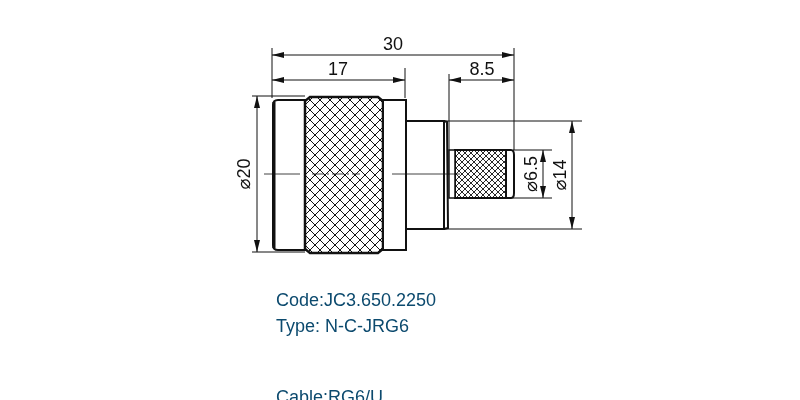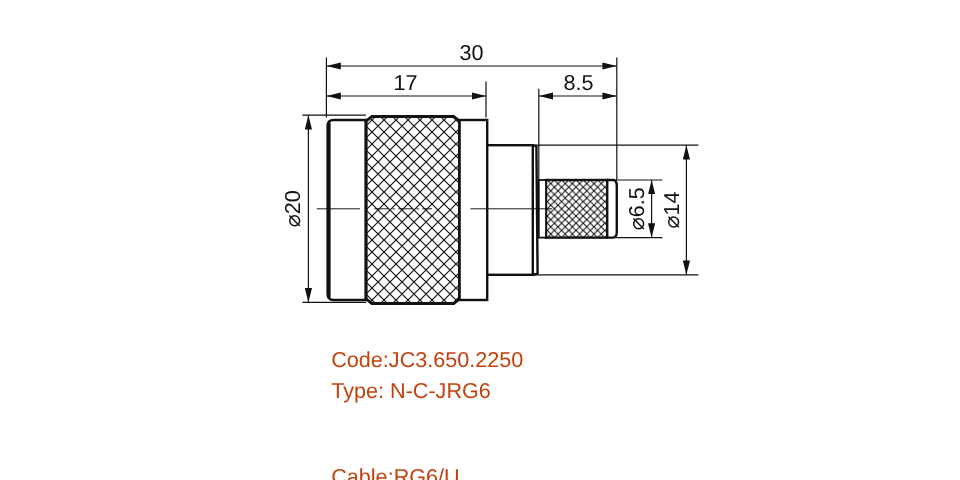--- a/index.html
+++ b/index.html
@@ -1,19 +1,19 @@
 <!DOCTYPE html>
 <html><head>
   <meta charset="utf-8">
   <style>
     html, body { margin: 0; padding: 0; background: #ffffff; }
     body { width: 800px; height: 400px; position: relative; overflow: hidden; font-family: "Liberation Sans", sans-serif; }
     #drawing { position: absolute; left: 0; top: 0; }
     .dim-text { font-family: "Liberation Sans", sans-serif; font-size: 18px; fill: #111; }
-    .spec { position: absolute; left: 276px; font-family: "Liberation Sans", sans-serif; font-size: 18px; color: #c2410c; line-height: 26px; }
+    .spec { position: absolute; left: 276px; font-family: "Liberation Sans", sans-serif; font-size: 18px; color: #0c4a6e; line-height: 26px; }
   </style>
 </head>
 <body>
 
 <svg id="drawing" width="800" height="400" viewBox="0 0 800 400">
   <defs>
     <pattern id="knurl" width="10" height="10" patternUnits="userSpaceOnUse">
       <path d="M0,0 L10,10 M10,0 L0,10" stroke="#111" stroke-width="1"></path>
     </pattern>
     <pattern id="knurl-small" width="6" height="6" patternUnits="userSpaceOnUse">

